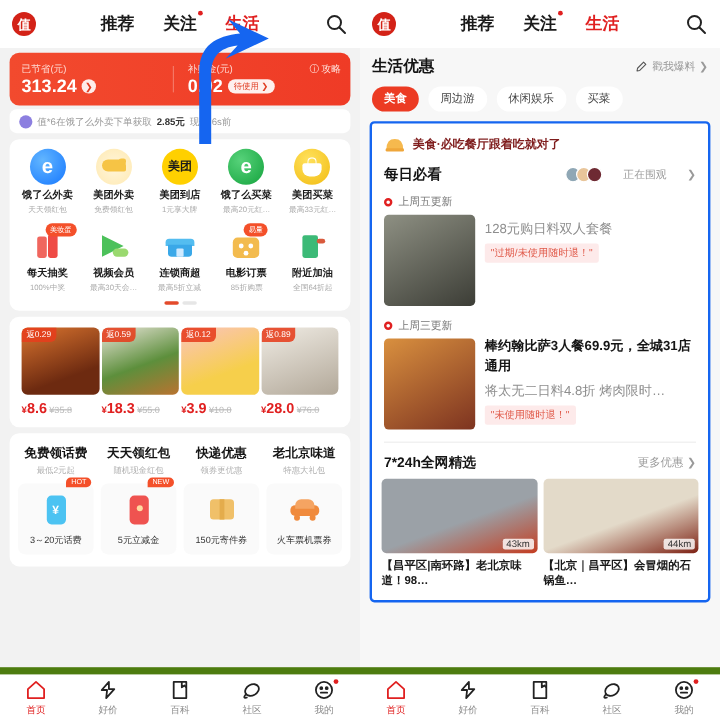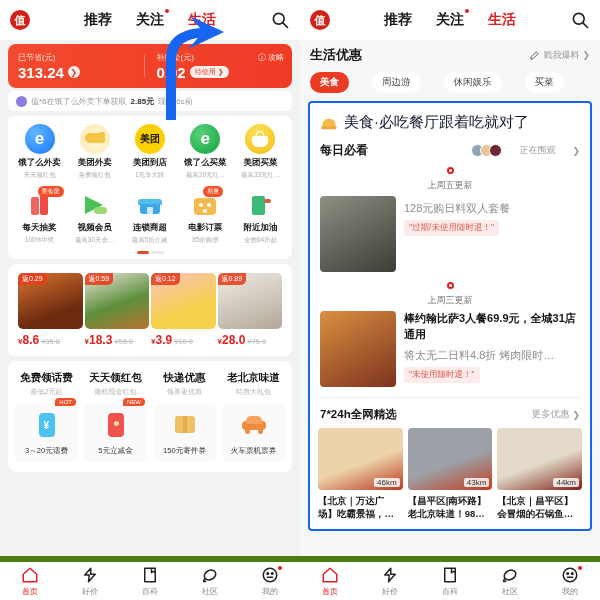--- a/index.html
+++ b/index.html
@@ -116,35 +116,35 @@
   .tabitem { flex: 1; text-align: center; position: relative; }
   .tabitem svg { display: block; margin: 0 auto 2px; }
   .tablabel { font-size: 8px; color: #8a8a8a; }
   .tabitem.active .tablabel { color: #e02020; }
   .tabdot { position: absolute; top: 0px; right: 18px; width: 4px; height: 4px; border-radius: 50%; background: #e02020; }
 
   
   .secthead { display: flex; align-items: center; padding: 6px 10px 2px; }
   .secthead .t { font-size: 13px; font-weight: bold; color: #151515; }
   .secthead .r { margin-left: auto; font-size: 9px; color: #9a9a9a; display: flex; align-items: center; gap: 3px; }
-  .chips { display: flex; gap: 23px; padding: 6px 10px 8px; }
+  .chips { display: flex; gap: 8px; padding: 6px 10px 8px; }
   .chip { background: #fff; border-radius: 12px; padding: 4px 10px; font-size: 9.5px; color: #444; white-space: nowrap; }
   .chip.on { background: #ec3b23; color: #fff; font-weight: bold; }
 
   .hlbox { margin: 0 8px; border: 2px solid #1565f0; border-radius: 4px; background: #fff; overflow: hidden; }
   .hlhead { display: flex; align-items: center; gap: 6px; padding: 10px 10px 6px; }
-  .hlhead .tt { font-size: 15px; font-weight: normal; color: #0f172a; }
+  .hlhead .tt { font-size: 10px; font-weight: bold; color: #7f1d1d; }
   .daily { display: flex; align-items: center; padding: 4px 10px 6px; }
   .daily .d { font-size: 12px; font-weight: bold; color: #151515; }
   .daily .right { margin-left: auto; display: flex; align-items: center; gap: 17px; font-size: 9px; color: #9a9a9a; }
   .avas { display: flex; }
   .avas i { width: 13px; height: 13px; border-radius: 50%; display: block; margin-left: -4px; border: 1px solid #fff; }
   .avas i:first-child { margin-left: 0; }
 
-  .upd { display: flex; align-items: center; gap: 5px; padding: 2px 10px 4px; flex-direction: column; }
+  .upd { display: flex; align-items: center; gap: 5px; padding: 2px 10px 4px; }
   .updot { width: 7px; height: 7px; border-radius: 50%; border: 2px solid #e02020; }
   .updtxt { font-size: 9px; color: #777; }
 
   .deal { display: flex; gap: 8px; padding: 0 10px 8px; }
   .dthumb { width: 76px; height: 76px; border-radius: 4px; flex: 0 0 auto; overflow: hidden; position: relative; }
   .dbody { flex: 1; min-width: 0; }
   .dtitle { font-size: 11px; font-weight: bold; color: #151515; line-height: 1.45; }
   .dsub { font-size: 11px; color: #8e8e8e; margin-top: 5px; line-height: 1.3; white-space: nowrap; overflow: hidden; text-overflow: ellipsis; }
   .dnote {
     display: inline-block; margin-top: 5px; background: #fdeaea; color: #e05a4a;
@@ -535,26 +535,20 @@
 
       <div class="pick">
         <span class="t">7*24h全网精选</span>
         <span class="r">
           <span>更多优惠</span>
           <span class="chev">❯</span>
         </span>
       </div>
       <div class="prow">
         <div class="pitem">
-          <div class="pthumb" style="background:linear-gradient(160deg,#ecd3ab 55%,#bb3a20)">
-            <span class="km">46km</span>
-          </div>
-          <div class="ptitle">【北京｜万达广场】吃霸景福，…</div>
-        </div>
-        <div class="pitem">
           <div class="pthumb" style="background:linear-gradient(160deg,#9ba1a7 55%,#c43d21)">
             <span class="km">43km</span>
           </div>
           <div class="ptitle">【昌平区|南环路】老北京味道！98…</div>
         </div>
         <div class="pitem">
           <div class="pthumb" style="background:linear-gradient(160deg,#e3dac9 55%,#7d2113)">
             <span class="km">44km</span>
           </div>
           <div class="ptitle">【北京｜昌平区】会冒烟的石锅鱼…</div>

